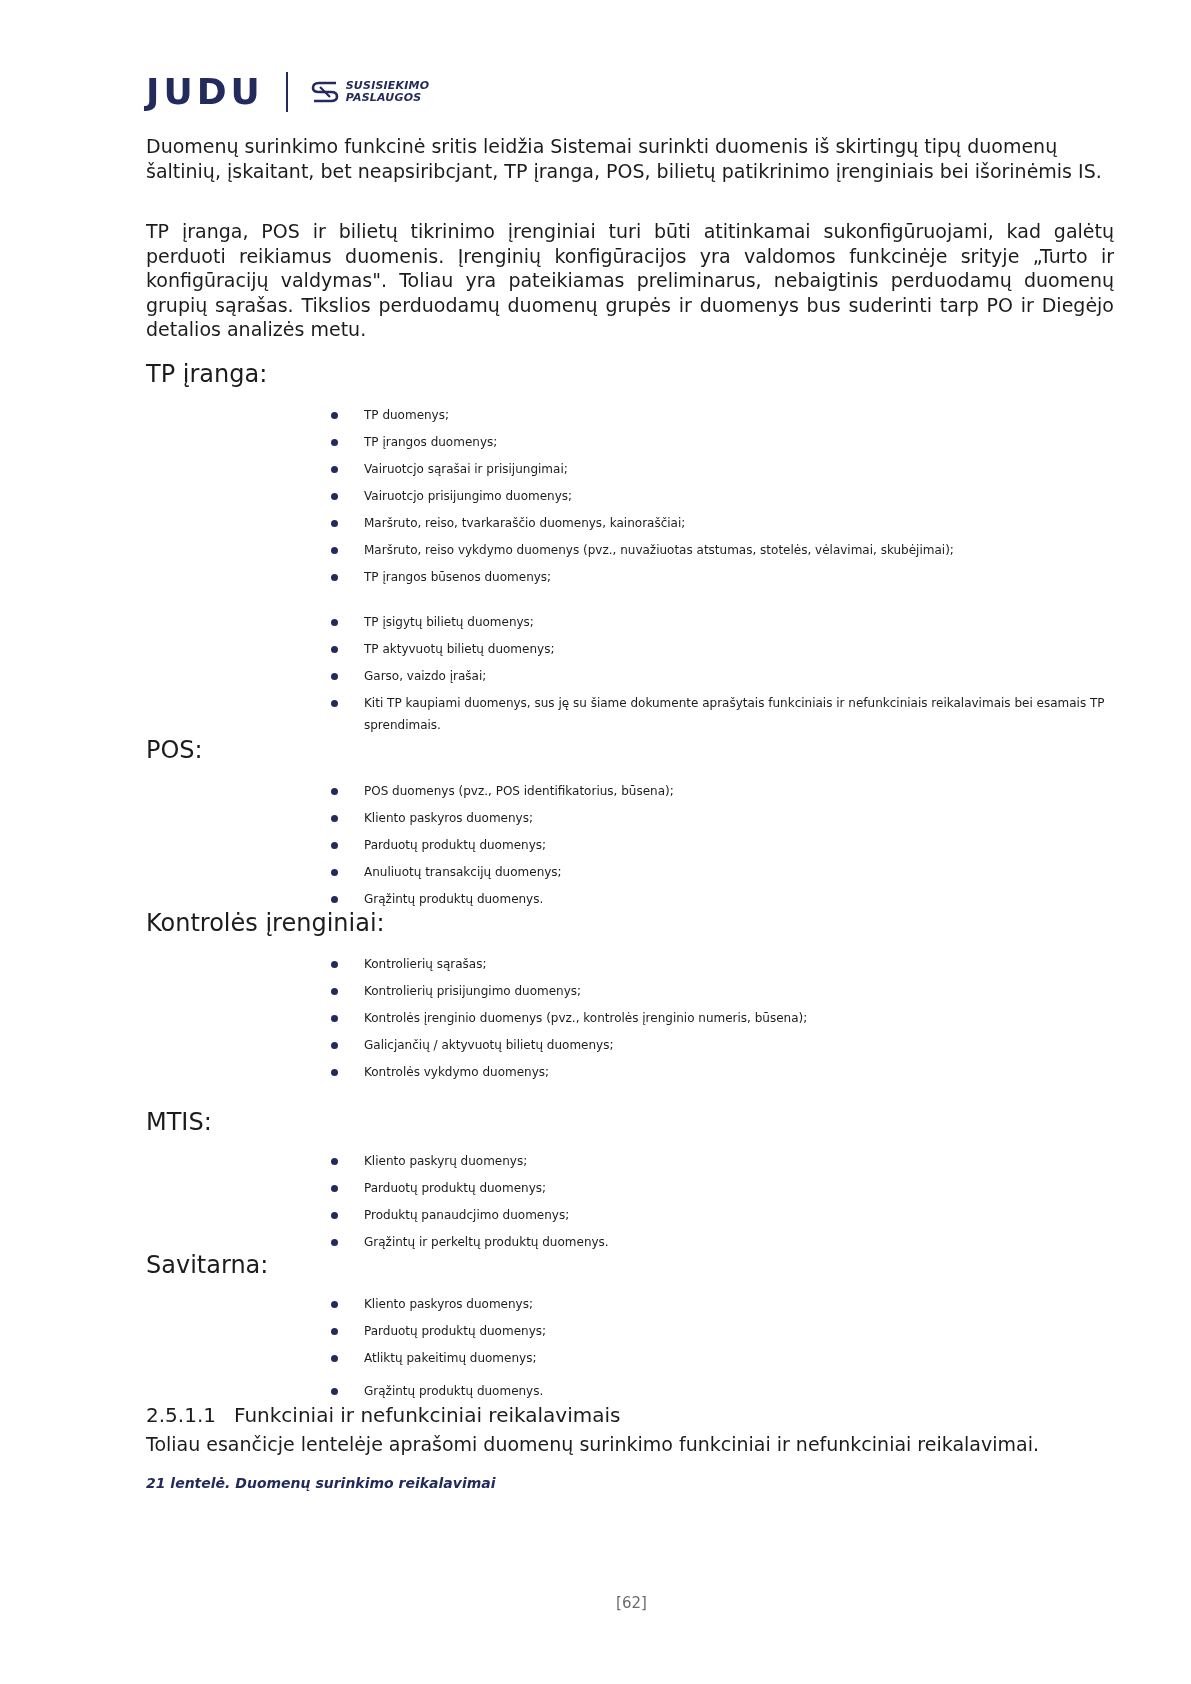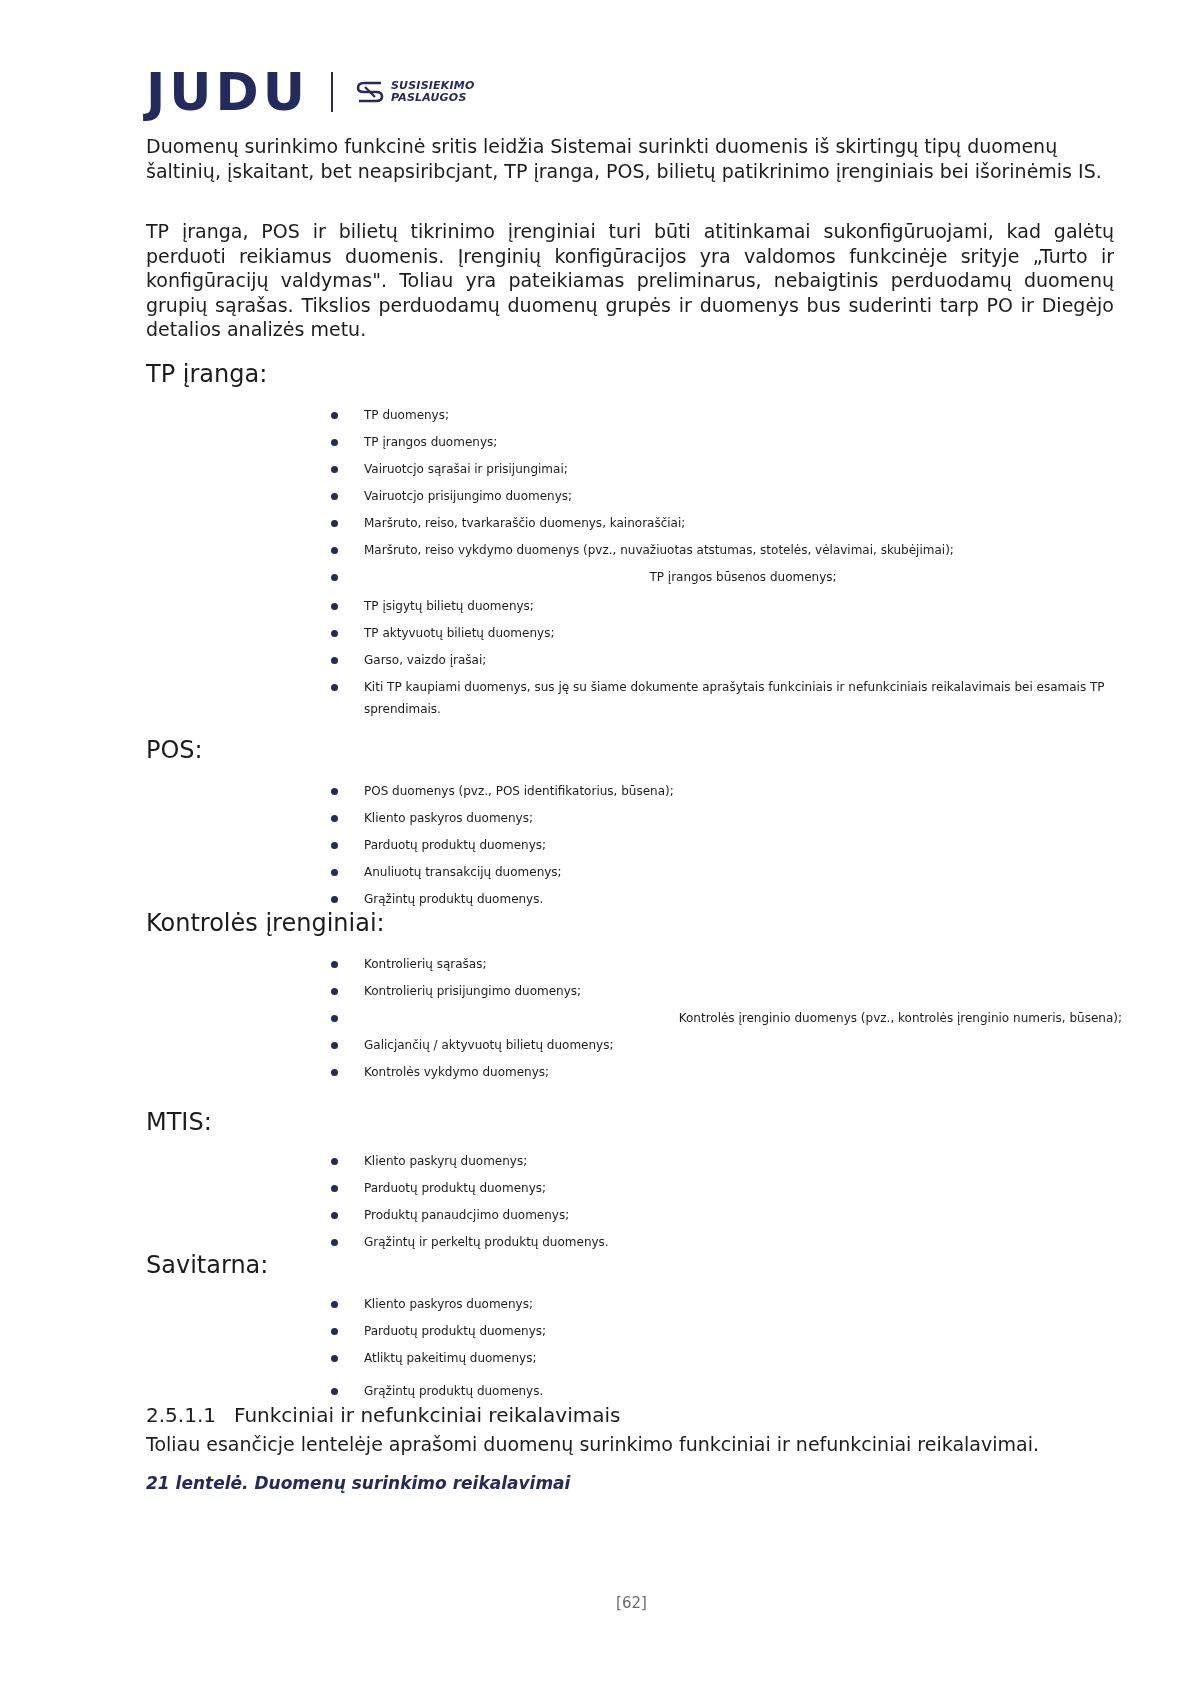--- a/index.html
+++ b/index.html
@@ -1,32 +1,32 @@
 <!DOCTYPE html>
 <html><head>
   <meta charset="utf-8">
   <style>
     html, body { margin:0; padding:0; background:#ffffff; }
     body { width:1191px; height:1684px; position:relative; overflow:hidden;
       font-family:"DejaVu Sans", sans-serif; color:#1a1a1a; }
     .abs { position:absolute; }
     .logo { left:146px; top:70px; height:44px; display:flex; align-items:center; }
-    .logo-judu { font-family:"DejaVu Sans", sans-serif; font-weight:bold; font-size:52px; color:#232a5c; letter-spacing:4px; line-height:44px; }
+    .logo-judu { font-family:"DejaVu Sans", sans-serif; font-weight:bold; font-size:36px; color:#232a5c; letter-spacing:4px; line-height:44px; }
     .logo-sep { width:2px; height:40px; background:#232a5c; margin:0 22px 0 22px; }
     .logo-sp { display:flex; align-items:center; gap:6px; }
     .logo-sp-text { font-size:11px; line-height:12px; color:#232a5c; font-weight:bold; letter-spacing:0.2px;font-style:italic; }
     .para { left:146px; width:968px; font-size:19px; line-height:24.5px; color:#1c1c1c; }
     .justify { text-align:justify; }
     .label { left:146px; font-size:24px; line-height:24px; color:#1c1c1c; }
     .bullets { left:322px; width:800px; list-style:none; margin:0; padding:0; font-size:12px; line-height:22px; color:#1c1c1c; }
     .bullets li { position:relative; padding-left:42px; }
     .bullets li::before { content:""; position:absolute; left:9px; top:8px; width:7px; height:7px; border-radius:50%; background:#232a5c; }
     .heading { left:146px; font-size:20px; line-height:24px; color:#1c1c1c; }
     .heading .num { display:inline-block; width:88px; }
-    .caption { left:146px; font-size:17px; line-height:22px; font-weight:bold; font-style:italic; color:#232a5c; }
+    .caption { left:146px; font-size:14px; line-height:22px; font-weight:bold; font-style:italic; color:#232a5c; }
     .pagenum { left:0; width:1263px; text-align:center; font-size:15px; color:#6b6b6b; }
   </style>
 </head>
 <body>
 
 <div class="abs logo">
   <span class="logo-judu">JUDU</span>
   <span class="logo-sep"></span>
   <span class="logo-sp">
     <svg width="30" height="26" viewBox="0 0 30 26">
@@ -44,41 +44,41 @@
 <p class="abs para justify" style="top:219px; margin:0;">TP įranga, POS ir bilietų tikrinimo įrenginiai turi būti atitinkamai sukonfigūruojami, kad galėtų perduoti reikiamus duomenis. Įrenginių konfigūracijos yra valdomos funkcinėje srityje „Turto ir konfigūracijų valdymas". Toliau yra pateikiamas preliminarus, nebaigtinis perduodamų duomenų grupių sąrašas. Tikslios perduodamų duomenų grupės ir duomenys bus suderinti tarp PO ir Diegėjo detalios analizės metu.</p>
 
 <div class="abs label" style="top:362px;">TP įranga:</div>
 <ul class="abs bullets" style="top:404px;">
   <li style="margin-bottom:5px;">TP duomenys;</li>
   <li style="margin-bottom:5px;">TP įrangos duomenys;</li>
   <li style="margin-bottom:5px;">Vairuotcjo sąrašai ir prisijungimai;</li>
   <li style="margin-bottom:5px;">Vairuotcjo prisijungimo duomenys;</li>
   <li style="margin-bottom:5px;">Maršruto, reiso, tvarkaraščio duomenys, kainoraščiai;</li>
   <li style="margin-bottom:5px;">Maršruto, reiso vykdymo duomenys (pvz., nuvažiuotas atstumas, stotelės, vėlavimai, skubėjimai);</li>
-  <li style="margin-bottom:7px;text-align:center;">TP įrangos būsenos duomenys;</li>
+  <li style="margin-bottom:23px;">TP įrangos būsenos duomenys;</li>
   <li style="margin-bottom:5px;">TP įsigytų bilietų duomenys;</li>
   <li style="margin-bottom:5px;">TP aktyvuotų bilietų duomenys;</li>
   <li style="margin-bottom:5px;">Garso, vaizdo įrašai;</li>
   <li>Kiti TP kaupiami duomenys, sus ję su šiame dokumente aprašytais funkciniais ir nefunkciniais reikalavimais bei esamais TP sprendimais.</li>
 </ul>
 
 <div class="abs label" style="top:738px;">POS:</div>
 <ul class="abs bullets" style="top:780px;">
   <li style="margin-bottom:5px;">POS duomenys (pvz., POS identifikatorius, būsena);</li>
   <li style="margin-bottom:5px;">Kliento paskyros duomenys;</li>
   <li style="margin-bottom:5px;">Parduotų produktų duomenys;</li>
   <li style="margin-bottom:5px;">Anuliuotų transakcijų duomenys;</li>
   <li>Grąžintų produktų duomenys.</li>
 </ul>
 
 <div class="abs label" style="top:911px;">Kontrolės įrenginiai:</div>
 <ul class="abs bullets" style="top:953px;">
   <li style="margin-bottom:5px;">Kontrolierių sąrašas;</li>
   <li style="margin-bottom:5px;">Kontrolierių prisijungimo duomenys;</li>
-  <li style="margin-bottom:5px;text-align:right;">Kontrolės įrenginio duomenys (pvz., kontrolės įrenginio numeris, būsena);</li>
+  <li style="margin-bottom:5px;">Kontrolės įrenginio duomenys (pvz., kontrolės įrenginio numeris, būsena);</li>
   <li style="margin-bottom:5px;">Galicjančių / aktyvuotų bilietų duomenys;</li>
   <li style="margin-bottom:5px;">Kontrolės vykdymo duomenys;</li>
 </ul>
 
 <div class="abs label" style="top:1110px;">MTIS:</div>
 <ul class="abs bullets" style="top:1150px;">
   <li style="margin-bottom:5px;">Kliento paskyrų duomenys;</li>
   <li style="margin-bottom:5px;">Parduotų produktų duomenys;</li>
   <li style="margin-bottom:5px;">Produktų panaudcjimo duomenys;</li>
   <li>Grąžintų ir perkeltų produktų duomenys.</li>

